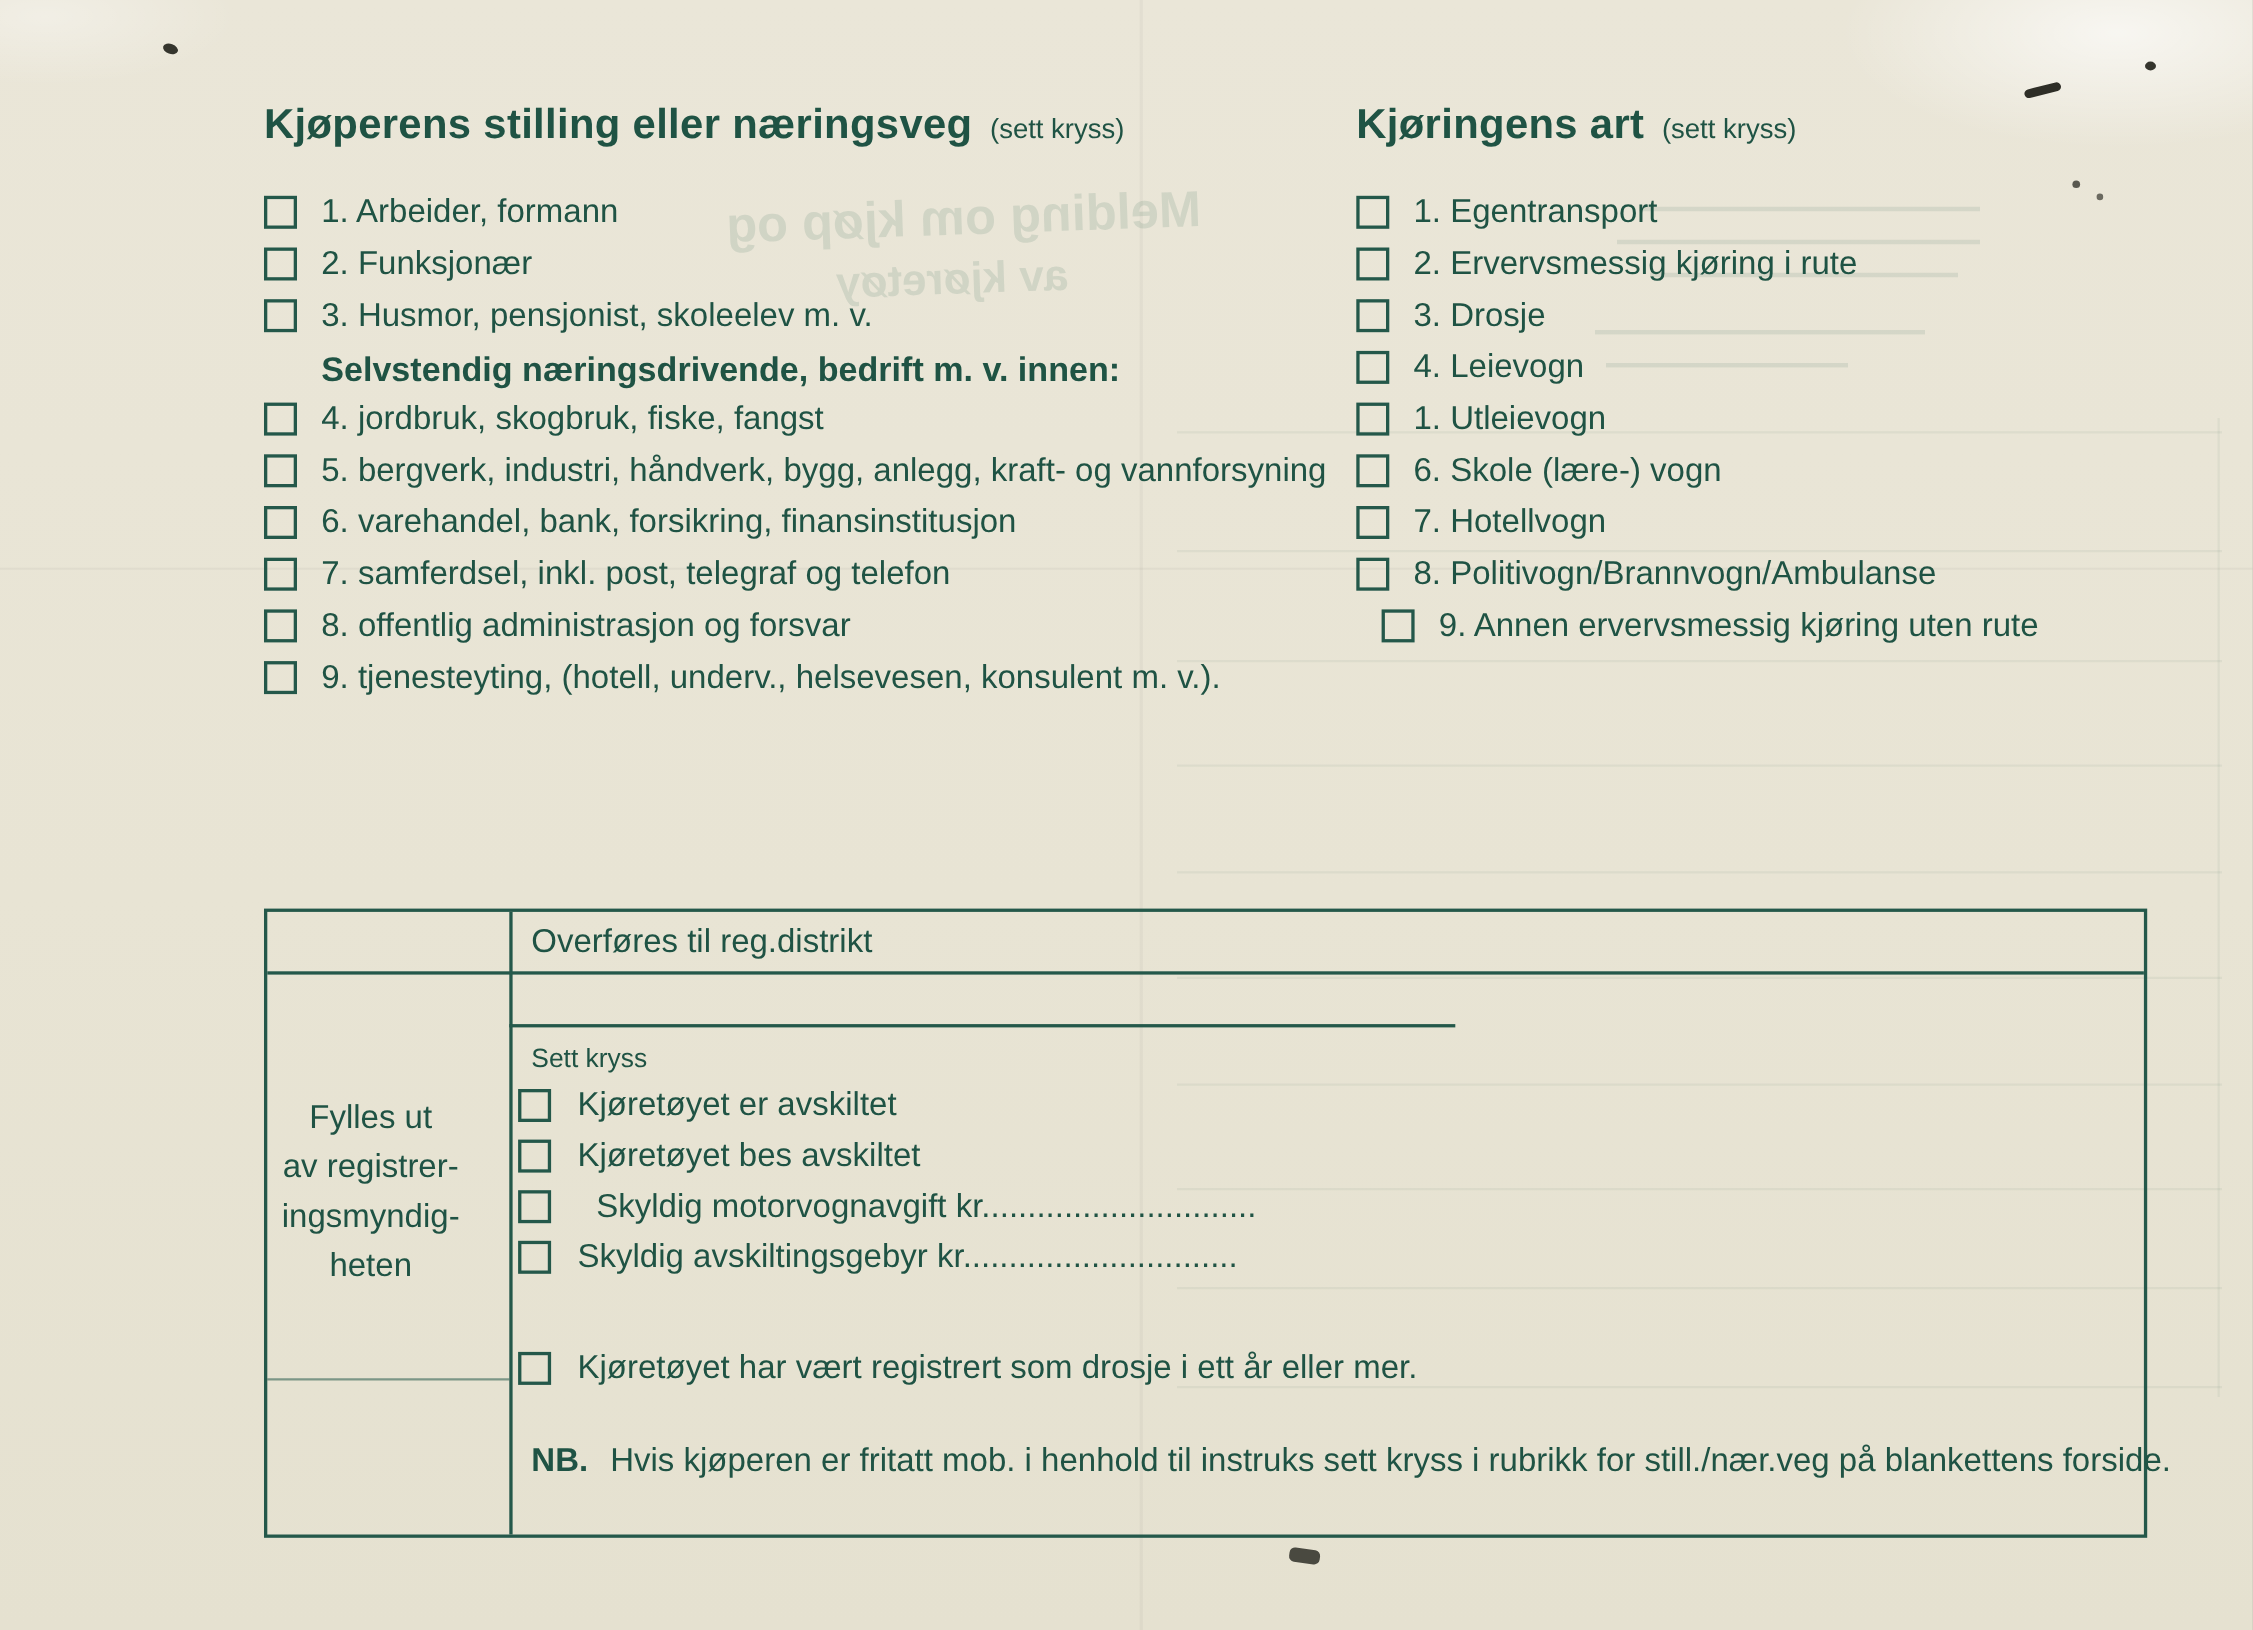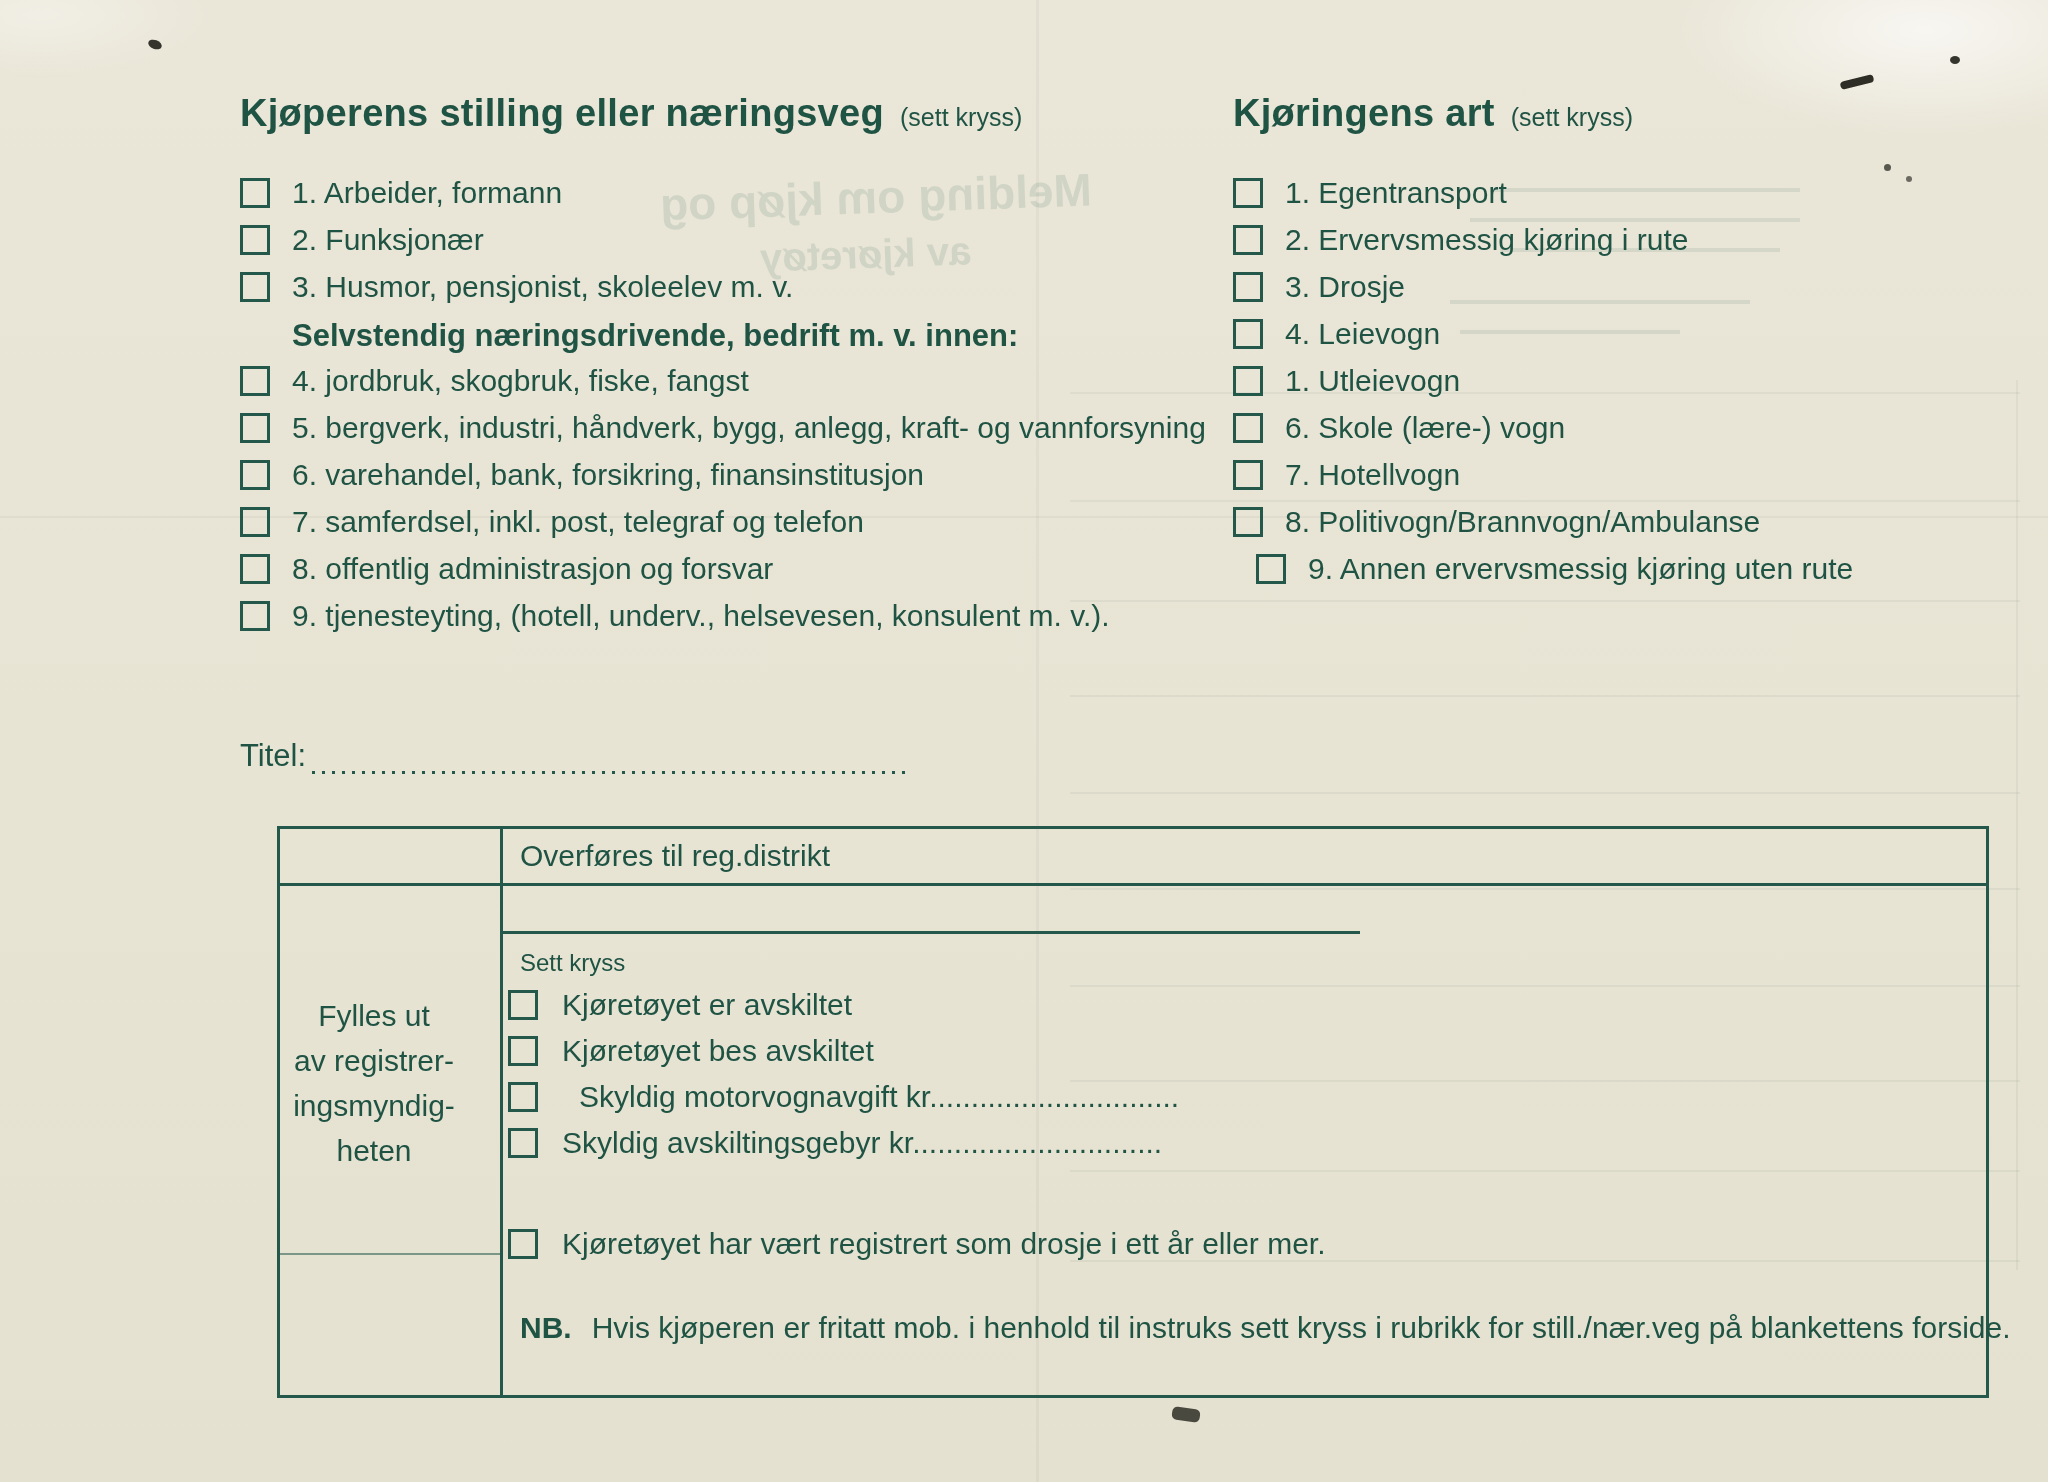--- a/index.html
+++ b/index.html
@@ -39,21 +39,21 @@
 
   
   .titel-row{position:absolute;display:flex;align-items:flex-end;font-size:31px;}
   .dotline{
     width:600px;height:28px;margin-left:6px;
     background-image:repeating-linear-gradient(90deg,#24584a 0 3px, transparent 3px 10px);
     background-size:100% 3px;background-repeat:no-repeat;background-position:0 100%;
   }
 
   
-  .admin-box{position:absolute;left:240px;top:826px;width:1712px;height:572px;border:3px solid #24584a;box-sizing:border-box;margin-left:37px;}
+  .admin-box{position:absolute;left:240px;top:826px;width:1712px;height:572px;border:3px solid #24584a;box-sizing:border-box;}
   .vdiv{position:absolute;left:220px;top:0;bottom:0;border-left:3px solid #24584a;}
   .hline1{position:absolute;left:0;right:0;top:54px;border-top:3px solid #24584a;}
   .write-line{position:absolute;left:220px;top:102px;width:860px;border-top:3px solid #24584a;}
   .lcol-div{position:absolute;left:0;width:220px;top:424px;border-top:2px solid rgba(36,88,74,0.55);}
   .box-row{position:absolute;display:flex;align-items:center;gap:24px;font-size:30px;white-space:nowrap;}
   .box-label{position:absolute;font-size:30px;white-space:nowrap;}
   .small-label{position:absolute;font-size:24px;white-space:nowrap;}
   .side-label{position:absolute;left:0;top:164px;width:188px;text-align:center;font-size:30px;line-height:45px;}
   .nb-row{position:absolute;left:240px;top:482px;display:flex;gap:20px;font-size:30px;white-space:nowrap;}
   .nb-tag{font-weight:bold;}
@@ -174,24 +174,20 @@
   </div>
   <div class="row" style="left:1233px;top:505px;">
     <span class="cb"></span>
     <span>8. Politivogn/Brannvogn/Ambulanse</span>
   </div>
   <div class="row" style="left:1233px;top:552px;padding-left:23px;">
     <span class="cb"></span>
     <span>9. Annen ervervsmessig kjøring uten rute</span>
   </div>
 
-  <div class="titel-row" style="left:240px;top:738px;">
-    <span>Titel:</span>
-    <span class="dotline"></span>
-  </div>
 
   <div class="admin-box">
     <div class="vdiv"></div>
     <div class="hline1"></div>
     <div class="write-line"></div>
     <div class="lcol-div"></div>
 
     <div class="box-label" style="left:240px;top:10px;">Overføres til reg.distrikt</div>
 
     <div class="side-label">

